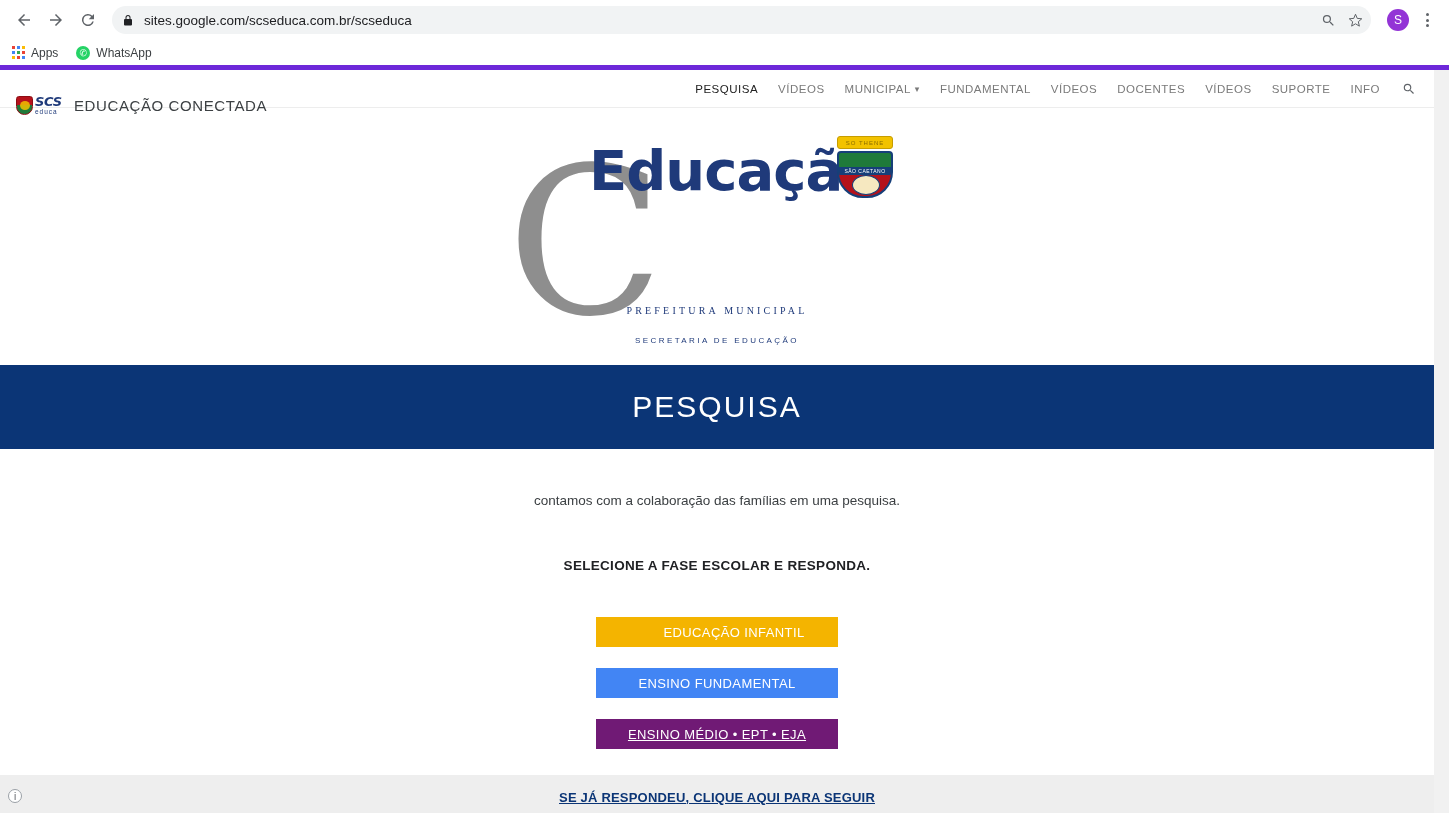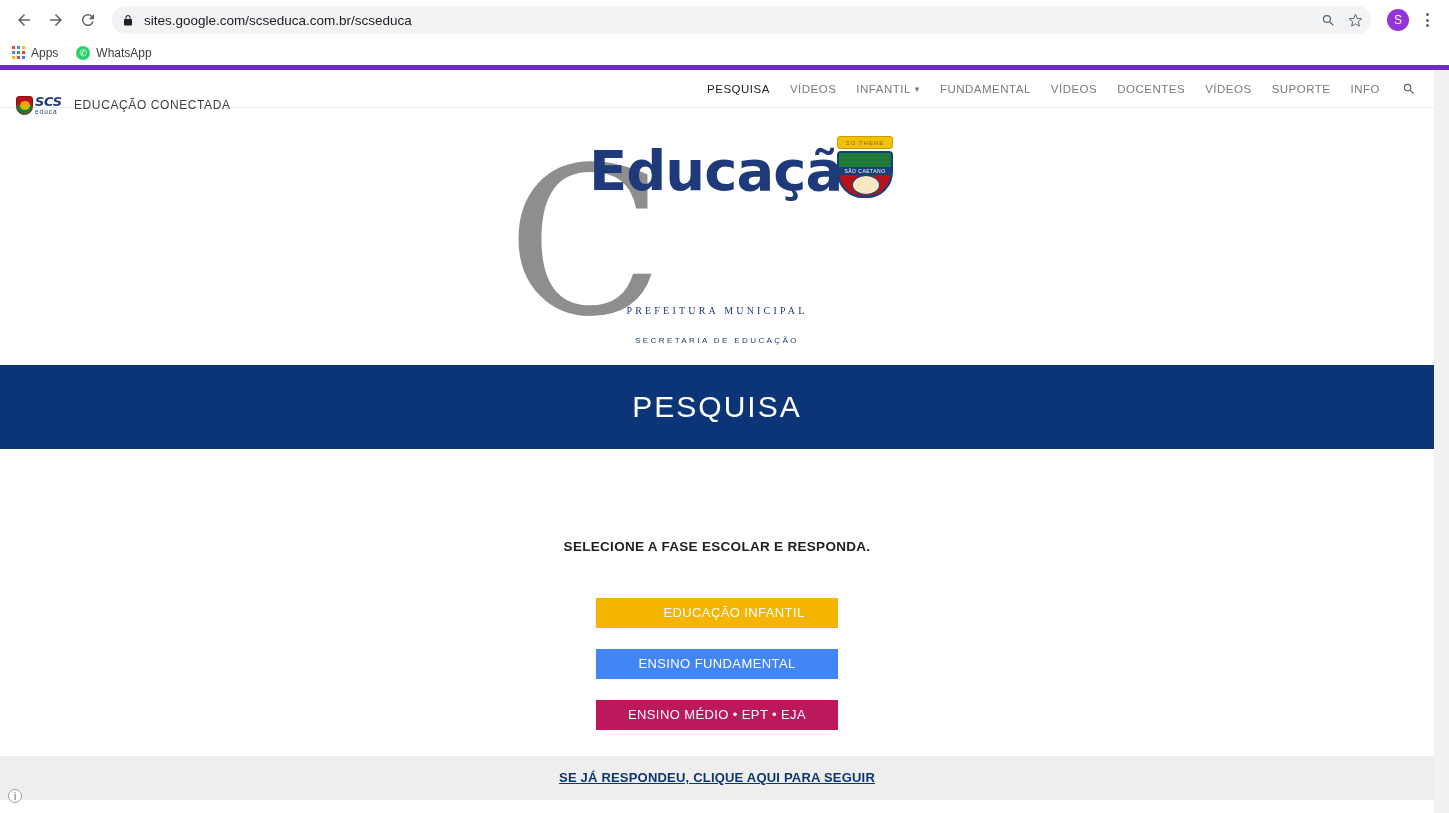--- a/index.html
+++ b/index.html
@@ -120,21 +120,21 @@
     content:""; position:absolute; left:3px; top:4px; width:10px; height:9px;
     border-radius:50%; background:#f2c200; opacity:.85;
   }
   .brand-wordmark { margin-left: 2px; line-height: 1; }
   .brand-wordmark .scs {
     font-family: "DejaVu Sans", sans-serif;
     font-weight: 700; font-style: italic; font-size: 13px; color: #1f3a7a; letter-spacing: -0.3px;
   }
   .brand-wordmark .educa { font-size: 6.5px; color: #1f3a7a; letter-spacing: 1px; margin-top:1px; }
   .site-title {
-    font-size: 12px; color: #3c4043; letter-spacing: .6px; font-weight: 400;
+    font-size: 15px; color: #3c4043; letter-spacing: .6px; font-weight: 400;
   }
   .site-nav { margin-left: auto; display: flex; align-items: center; gap: 0; }
   .nav-link {
     font-size: 11.5px; letter-spacing: .5px; color: #7a7a7a;
     padding: 6px 10px; cursor: pointer; white-space: nowrap;
     display: flex; align-items: center; gap: 4px;
   }
   .nav-link.active { color: #222; }
   .nav-caret { font-size: 9px; color: #7a7a7a; }
   .nav-search { padding: 6px 6px 6px 12px; color:#5f6368; cursor:pointer; display:flex; align-items:center;}
@@ -225,21 +225,21 @@
   }
   .cta {
     width: 242px; height: 30px;
     display: flex; align-items: center; justify-content: center;
     color: #fff; font-size: 13px; letter-spacing: .4px;
     border: none; cursor: pointer;
     font-family: "Liberation Sans", sans-serif;
   }
   .cta.infantil { background: #f4b400; padding-left: 40px; }
   .cta.fundamental { background: #4285f4; }
-  .cta.medio { background: #be185d; }
+  .cta.medio { background: #701a75; text-decoration: underline; }
 
   .respondeu-bar {
     margin-top: 26px;
     background: #eeeeee;
     height: 44px;
     display: flex; align-items: center; justify-content: center;
   }
   .respondeu-bar a {
     color: #0b3576; font-size: 13px; font-weight: 600;
     text-decoration: underline; letter-spacing: .2px; cursor: pointer;
@@ -341,21 +341,21 @@
       </div>
 
       <nav class="site-nav">
         <span class="nav-link active">
           <span>PESQUISA</span>
         </span>
         <span class="nav-link">
           <span>VÍDEOS</span>
         </span>
         <span class="nav-link">
-          <span>INFANTIL</span>
+          <span>MUNICIPAL</span>
           <span class="nav-caret">▾</span>
         </span>
         <span class="nav-link">
           <span>FUNDAMENTAL</span>
         </span>
         <span class="nav-link">
           <span>VÍDEOS</span>
         </span>
         <span class="nav-link">
           <span>DOCENTES</span>
@@ -399,20 +399,21 @@
       </div>
     </div>
 
     <div class="banner">
       <h1>PESQUISA</h1>
     </div>
 
     <div class="content">
       <div class="intro">
         <br>
+        <span>contamos com a colaboração das famílias em uma pesquisa.</span>
       </div>
 
       <div class="select-line">SELECIONE A FASE ESCOLAR E RESPONDA.</div>
 
       <div class="btn-stack">
         <button class="cta infantil">EDUCAÇÃO INFANTIL</button>
         <button class="cta fundamental">ENSINO FUNDAMENTAL</button>
         <button class="cta medio">ENSINO MÉDIO • EPT • EJA</button>
       </div>
 

